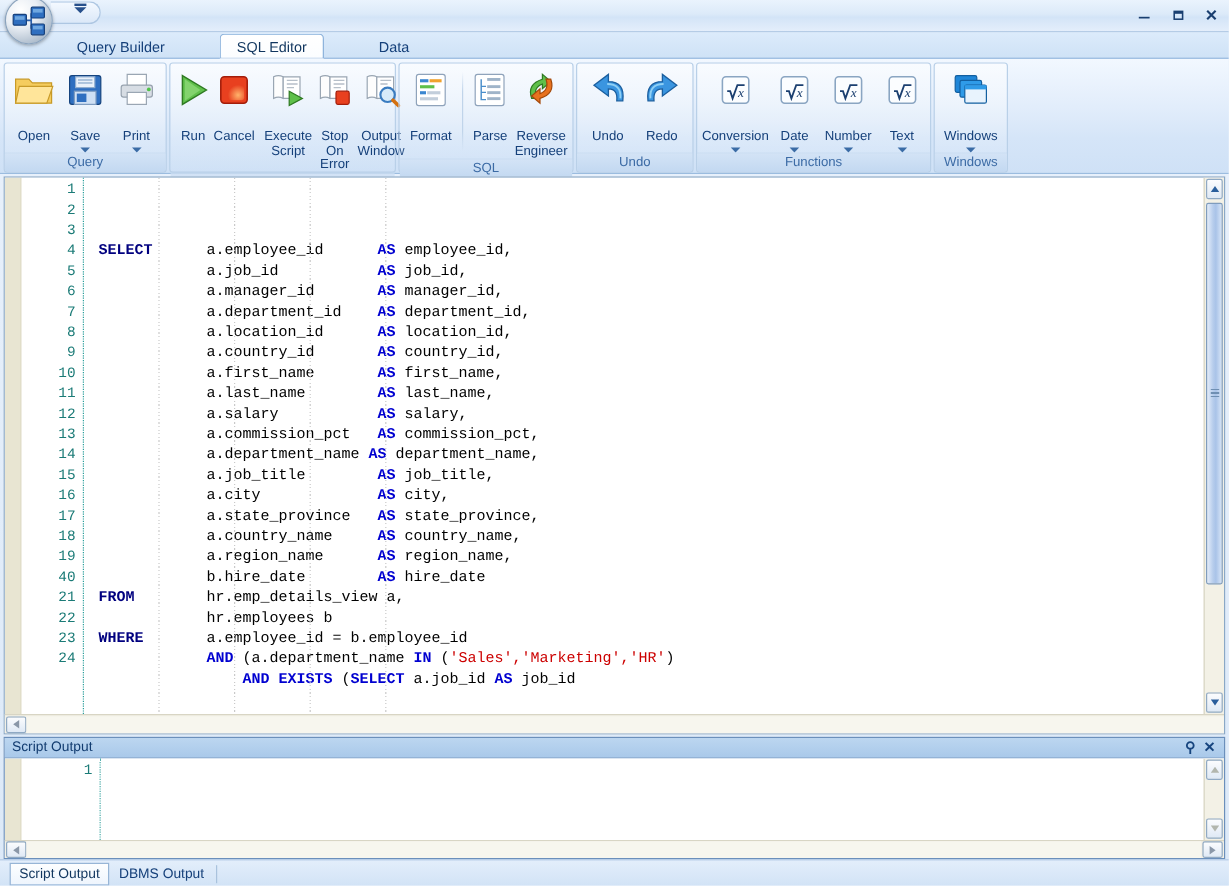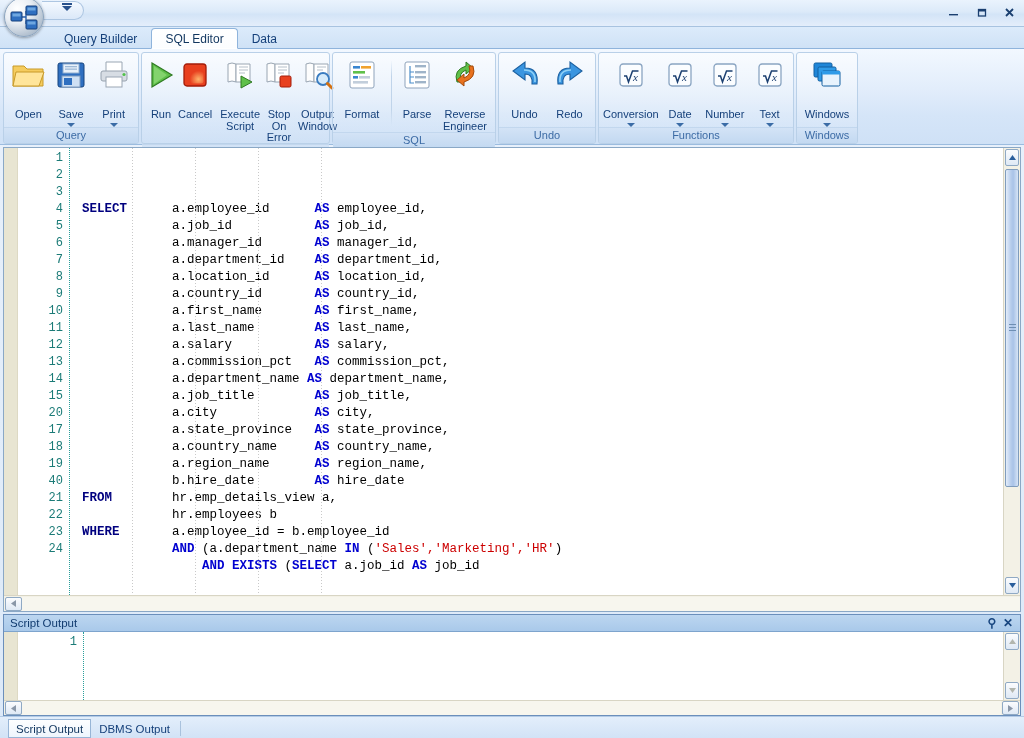--- a/index.html
+++ b/index.html
@@ -71,20 +71,21 @@
   }
 
   
   .ribbon-tabs {
     height: 22px; flex: 0 0 22px;
     position: relative;
     padding-left: 50px;
     display: flex; align-items: flex-end;
     background: linear-gradient(#dcebfb, #cfe2f6);
     border-bottom: 1px solid #8fb4dc;
+    gap: 32px;
   }
   .rtab {
     height: 21px; line-height: 20px;
     padding: 0 13px;
     font-size: 12px; color: #15407a;
     border: 1px solid transparent;
     border-radius: 4px 4px 0 0;
     position: relative; top: 1px;
     white-space: nowrap;
   }
@@ -449,21 +450,21 @@
               <circle cx="22" cy="19" r="6" fill="#d6ebfa" stroke="#3a7cc0" stroke-width="1.8"></circle>
               <path d="M26.5 23.5 L31 28" stroke="#d4700f" stroke-width="3" stroke-linecap="round"></path>
             </svg>
           </div>
           <div class="rbtn-lbl">Output Window</div>
         </div>
       </div>
       <div class="rgroup-label">Execute</div>
     </div>
 
-    <div class="rgroup" style="width:164px">
+    <div class="rgroup" style="width:146px">
       <div class="rgroup-items">
         <div class="rbtn">
           <div class="rbtn-ico">
             <svg width="30" height="30" viewBox="0 0 30 30">
               <rect x="3" y="2" width="24" height="26" rx="2" fill="#ffffff" stroke="#8fa3bb"></rect>
               <rect x="6" y="6" width="7" height="2.6" fill="#3a86d0"></rect>
               <rect x="14" y="6" width="10" height="2.6" fill="#f0a22e"></rect>
               <rect x="6" y="11" width="12" height="2.6" fill="#5fc04a"></rect>
               <rect x="6" y="16" width="5" height="2.6" fill="#3a86d0"></rect>
               <rect x="12" y="16" width="11" height="2.6" fill="#c2cedb"></rect>
@@ -604,21 +605,21 @@
           <div>6</div>
           <div>7</div>
           <div>8</div>
           <div>9</div>
           <div>10</div>
           <div>11</div>
           <div>12</div>
           <div>13</div>
           <div>14</div>
           <div>15</div>
-          <div>20</div>
+          <div>16</div>
           <div>17</div>
           <div>18</div>
           <div>19</div>
           <div>40</div>
           <div>21</div>
           <div>22</div>
           <div>23</div>
           <div>24</div>
         </div>
       <div class="code" id="code">

